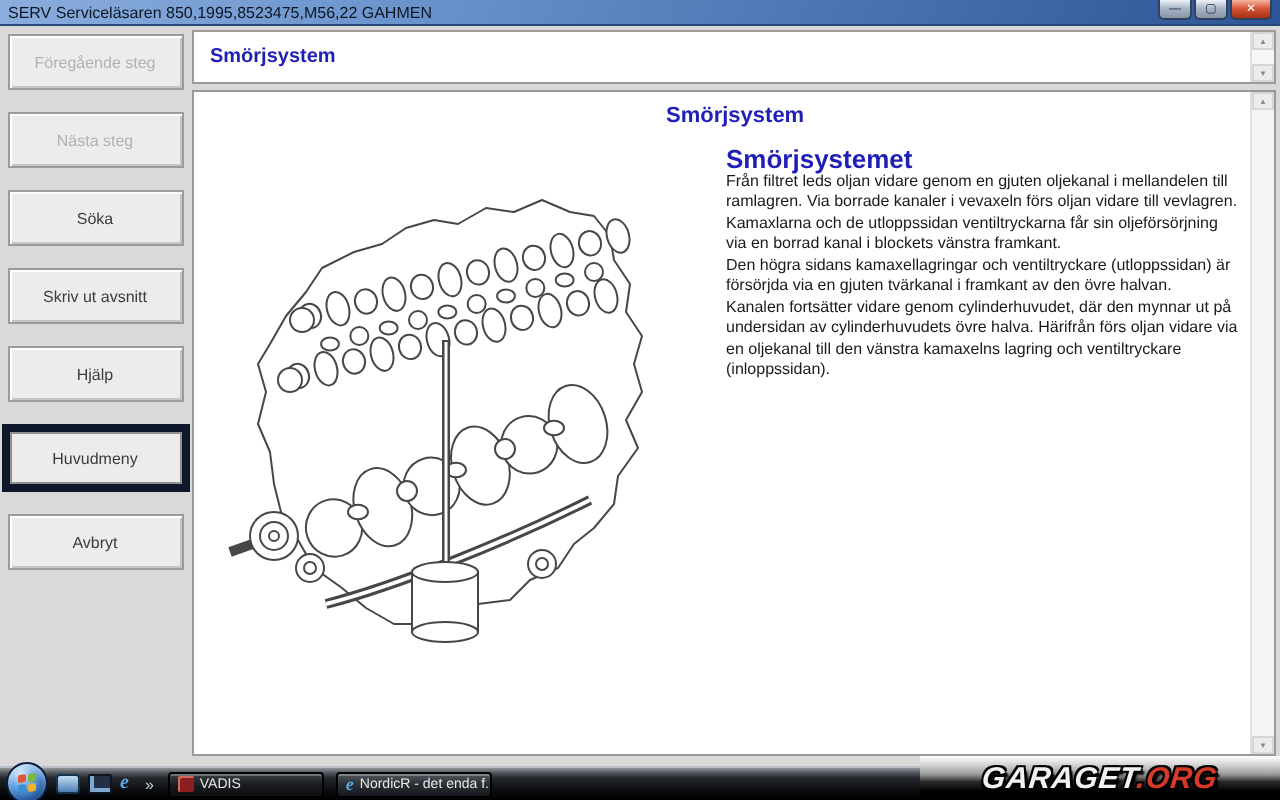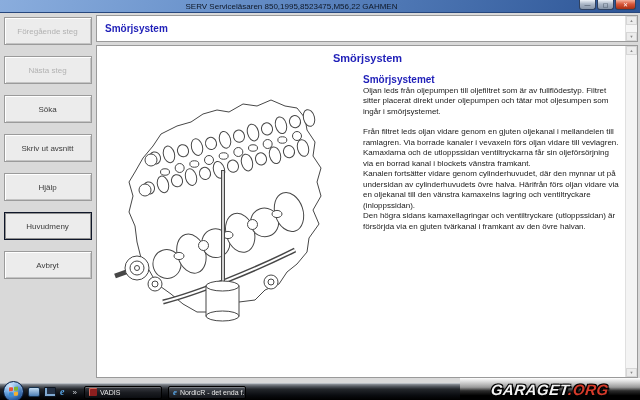--- a/index.html
+++ b/index.html
@@ -2,36 +2,36 @@
 <html><head>
 <meta charset="utf-8">
 <style>
   html,body{margin:0;padding:0;}
   .screen{position:relative;width:640px;height:400px;overflow:hidden;background:#d9d9d9;
     font-family:"Liberation Sans",sans-serif;-webkit-font-smoothing:antialiased;}
 
   
   .titlebar{position:absolute;left:0;right:0;top:0;height:13px;
     background:linear-gradient(110deg,#8aaddd 0%,#6d95cd 30%,#4e77b4 62%,#2d5596 100%);
-    border-bottom:1px solid #27477d;display:flex;align-items:center;padding:0 4px;box-sizing:border-box;text-align:center;}
+    border-bottom:1px solid #27477d;display:flex;align-items:center;padding:0 4px;box-sizing:border-box;}
   .title-text{font-size:8px;color:#0e1726;flex:1;white-space:nowrap;overflow:hidden;}
   .winbtns{display:flex;gap:1px;margin-top:-2px;}
   .winbtn{width:15px;height:9px;border:1px solid #2f4160;border-top:none;border-radius:0 0 3px 3px;
     background:linear-gradient(#eef3f9,#aab6c6 45%,#8795a8);display:flex;align-items:center;justify-content:center;
     font-size:6px;line-height:6px;color:#22303f;}
   .winbtn.close{width:19px;background:linear-gradient(#f6b5a0,#d8573a 45%,#a72f13);color:#fff;}
 
   
   .sidebar{position:absolute;left:0;top:13px;width:95px;bottom:17px;background:#d9d9d9;
     padding-top:4px;box-sizing:border-box;}
   .sbtn{width:86px;height:26px;margin:0 auto 11px;background:#ececec;border:1px solid #9b9b9b;
     box-shadow:inset 1px 1px 0 #ffffff, inset -1px -1px 0 #c4c4c4;
     font-size:8px;color:#3c3c3c;display:flex;align-items:center;justify-content:center;cursor:default;}
   .sbtn.disabled{color:#b2b2b2;}
-  .sbtn.focused{border:1px solid #0f172a;box-shadow:inset 0 0 0 1px #909090, inset 1px 1px 0 #fff;}
+  .sbtn.focused{border:4px solid #0f172a;box-shadow:inset 0 0 0 1px #909090, inset 1px 1px 0 #fff;}
 
   
   .header-frame{position:absolute;left:96px;top:15px;width:542px;height:27px;background:#fff;
     border:1px solid #9a9a9a;box-sizing:border-box;display:flex;align-items:stretch;}
   .header-title{font-size:10px;font-weight:bold;color:#1f1fb8;padding-left:8px;flex:1;align-self:center;}
   .mini-scroll{width:11px;border-left:1px solid #e0e0e0;background:#f6f6f6;display:flex;
     flex-direction:column;justify-content:space-between;}
   .sarrow{height:9px;display:flex;align-items:center;justify-content:center;font-size:4px;
     color:#8a8a8a;background:#ececec;border:1px solid #d6d6d6;box-sizing:border-box;}
 
@@ -44,21 +44,21 @@
   .vscroll .down{bottom:0;}
 
   .diagram{position:absolute;left:6px;top:26px;width:238px;height:282px;}
   .eng{stroke:#474747;fill:#ffffff;stroke-width:1;}
   .eng-line{stroke:#474747;fill:none;}
   [data-lobe-row] ellipse{fill:#fff;stroke:#474747;stroke-width:1;}
 
   .textcol{position:absolute;left:236px;top:6px;right:18px;}
   .article-heading{font-size:11px;font-weight:bold;color:#1f1fb8;margin:0 0 11px 0;}
   .textbody{margin-left:30px;font-size:8px;line-height:10.5px;color:#1a1a1a;}
-  .sub{font-weight:bold;color:#1f1fb8;font-size:10px;margin:0;}
+  .sub{font-weight:bold;color:#1f1fb8;font-size:13px;margin:0;}
   .textbody p{margin:0;}
   .textbody p.p-gap{margin-bottom:10px;}
 
   
   .taskbar{position:absolute;left:0;right:0;bottom:0;height:17px;
     background:linear-gradient(#90959b 0%,#565b62 14%,#23262b 32%,#0a0c10 70%,#000 100%);
     border-top:1px solid #b9bec4;box-sizing:border-box;display:flex;align-items:center;}
   .start-orb{width:19px;height:19px;border-radius:50%;margin:-2px 4px 0 3px;flex:none;
     background:radial-gradient(circle at 35% 28%, #d9edff 0%, #5f9fe0 38%, #1d4f93 75%, #0b2b5c 100%);
     border:1px solid #091e3e;box-shadow:inset 0 2px 3px rgba(255,255,255,.55);
@@ -211,24 +211,23 @@
         <circle class="eng" cx="34" cy="196" r="2.5"></circle>
         <circle class="eng" cx="52" cy="212" r="7"></circle>
         <circle class="eng" cx="52" cy="212" r="3"></circle>
       </g>
     </svg>
 
     <div class="textcol">
       <div class="article-heading">Smörjsystem</div>
       <div class="textbody">
         <p class="sub">Smörjsystemet</p>
-        <p class="p-gap">Oljan leds från oljepumpen till oljefiltret som är av fullflödestyp. Filtret sitter placerat direkt under oljepumpen och tätar mot oljesumpen som ingår i smörjsystemet.</p>
         <p>Från filtret leds oljan vidare genom en gjuten oljekanal i mellandelen till ramlagren. Via borrade kanaler i vevaxeln förs oljan vidare till vevlagren. Kamaxlarna och de utloppssidan ventiltryckarna får sin oljeförsörjning via en borrad kanal i blockets vänstra framkant.</p>
+        <p>Den högra sidans kamaxellagringar och ventiltryckare (utloppssidan) är försörjda via en gjuten tvärkanal i framkant av den övre halvan.</p>
         <p>Kanalen fortsätter vidare genom cylinderhuvudet, där den mynnar ut på undersidan av cylinderhuvudets övre halva. Härifrån förs oljan vidare via en oljekanal till den vänstra kamaxelns lagring och ventiltryckare (inloppssidan).</p>
-        <p>Den högra sidans kamaxellagringar och ventiltryckare (utloppssidan) är försörjda via en gjuten tvärkanal i framkant av den övre halvan.</p>
       </div>
     </div>
 
     <div class="vscroll">
       <span class="sarrow up">▲</span>
       <span class="sarrow down">▼</span>
     </div>
   </div>
 
   <div class="taskbar">

